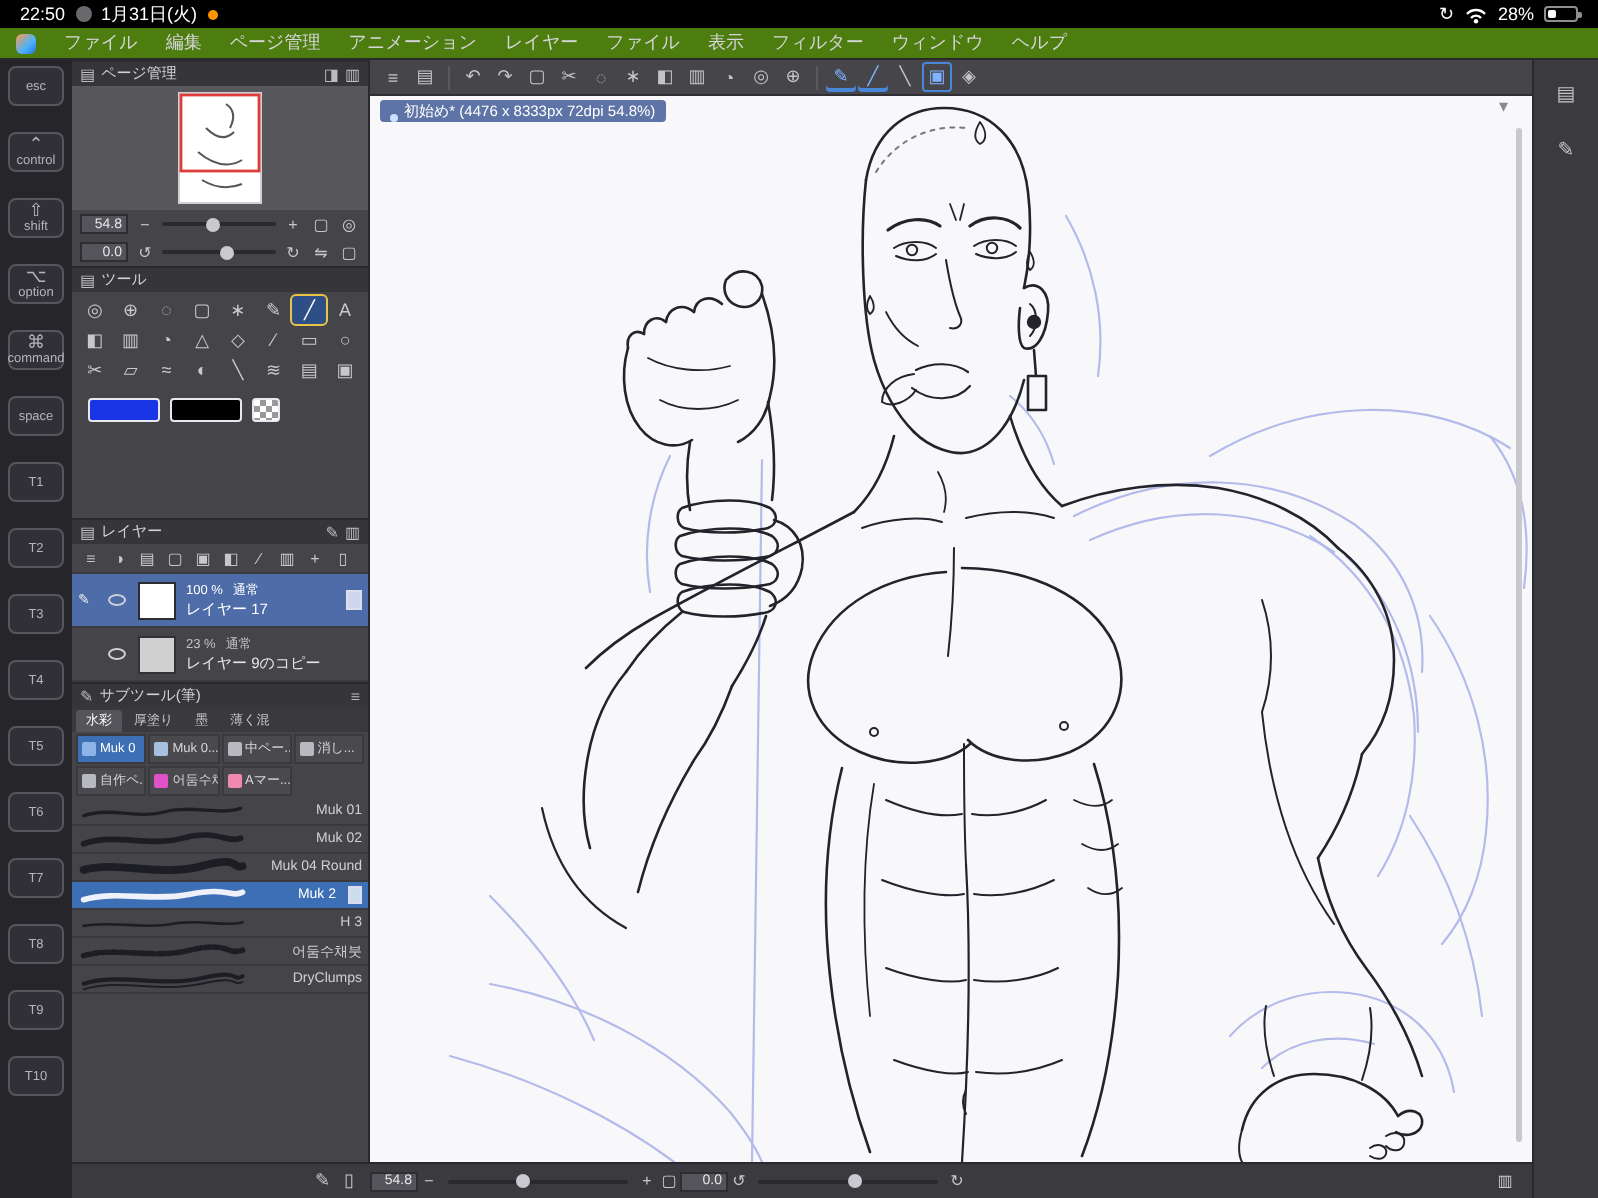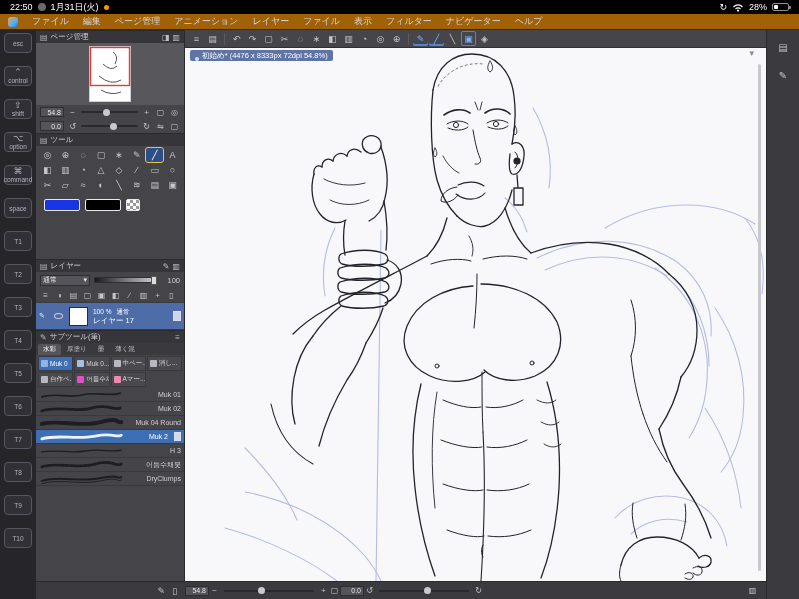--- a/index.html
+++ b/index.html
@@ -11,21 +11,21 @@
   .status-bar { height:14px; background:#000; color:#fff; display:flex; justify-content:space-between;
                 align-items:center; padding:0 10px; font-size:9px; }
   .sb-left, .sb-right { display:flex; align-items:center; gap:5px; }
   .sb-ico { width:8px; height:8px; border-radius:50%; background:#6a6a6e; display:inline-block; }
   .mic-dot { width:5px; height:5px; border-radius:50%; background:#ff9500; display:inline-block; }
   .batt { width:17px; height:8px; border:1px solid #8e8e93; border-radius:2px; padding:1px; position:relative; }
   .batt i { display:block; height:100%; width:28%; background:#fff; border-radius:1px; }
   .batt:after { content:""; position:absolute; right:-3px; top:2px; width:2px; height:3px; background:#8e8e93; border-radius:0 1px 1px 0; }
 
   
-  .menu-bar { height:16px; background:#a16207; display:flex; align-items:center; gap:1px;
+  .menu-bar { height:16px; background:#4d7c0f; display:flex; align-items:center; gap:1px;
               font-size:9px; color:#d6d6da; padding-left:8px; border-bottom:1px solid #2a2a2e; }
   .logo { width:10px; height:10px; border-radius:3px; margin-right:6px;
           background:linear-gradient(135deg,#ff9a4a,#4ab3ff 60%,#2a6fe0); }
   .menu-item { padding:0 7px; white-space:nowrap; }
 
   
   .main { display:flex; height:569px; }
 
   
   .edge-col { width:36px; background:#26262a; display:flex; flex-direction:column; align-items:center;
@@ -175,21 +175,21 @@
     <span class="logo"></span>
     <span style="display:flex">
         <span class="menu-item">ファイル</span>
         <span class="menu-item">編集</span>
         <span class="menu-item">ページ管理</span>
         <span class="menu-item">アニメーション</span>
         <span class="menu-item">レイヤー</span>
         <span class="menu-item">ファイル</span>
         <span class="menu-item">表示</span>
         <span class="menu-item">フィルター</span>
-        <span class="menu-item">ナビゲーター</span>
+        <span class="menu-item">ウィンドウ</span>
         <span class="menu-item">ヘルプ</span>
       </span>
   </div>
 
   <div class="main">
 
     <div class="edge-col">
         <div class="edge-key">
           <span class="lbl">esc</span>
         </div>
@@ -325,30 +325,20 @@
           <div class="panel-gap"></div>
 
           <div class="sec-head">
             <span class="hicon">▤</span>
             <span>レイヤー</span>
             <span class="ric">
               <span class="hicon">✎</span>
               <span class="hicon">▥</span>
             </span>
           </div>
-          <div class="blend-row">
-            <span class="blend-box">
-              <span>通常</span>
-              <span>▾</span>
-            </span>
-            <span class="op-slider">
-                <i></i>
-              </span>
-            <span class="op-val">100</span>
-          </div>
           <div class="layer-toolbar">
               <span class="lt-icon">≡</span>
               <span class="lt-icon">◑</span>
               <span class="lt-icon">▤</span>
               <span class="lt-icon">▢</span>
               <span class="lt-icon">▣</span>
               <span class="lt-icon">◧</span>
               <span class="lt-icon">∕</span>
               <span class="lt-icon">▥</span>
               <span class="lt-icon">+</span>
@@ -359,20 +349,31 @@
                 <span class="lr-pen">✎</span>
                 <span class="lr-eye">
                   <span class="eyeball"></span>
                 </span>
                 <span class="lr-thumb"></span>
                 <div class="lr-text">
                   <div class="lr-line1"><span>100 %</span><span>通常</span></div>
                   <div class="lr-line2">レイヤー 17</div>
                 </div>
                 <span class="lr-badge"></span>
+              </div>
+              <div class="layer-row">
+                <span class="lr-pen"></span>
+                <span class="lr-eye">
+                  <span class="eyeball"></span>
+                </span>
+                <span class="lr-thumb faint"></span>
+                <div class="lr-text">
+                  <div class="lr-line1"><span>23 %</span><span>通常</span></div>
+                  <div class="lr-line2">レイヤー 9のコピー</div>
+                </div>
               </div>
             </div>
 
           <div class="sec-head">
             <span class="hicon">✎</span>
             <span>サブツール(筆)</span>
             <span class="ric">
               <span class="hicon">≡</span>
             </span>
           </div>

